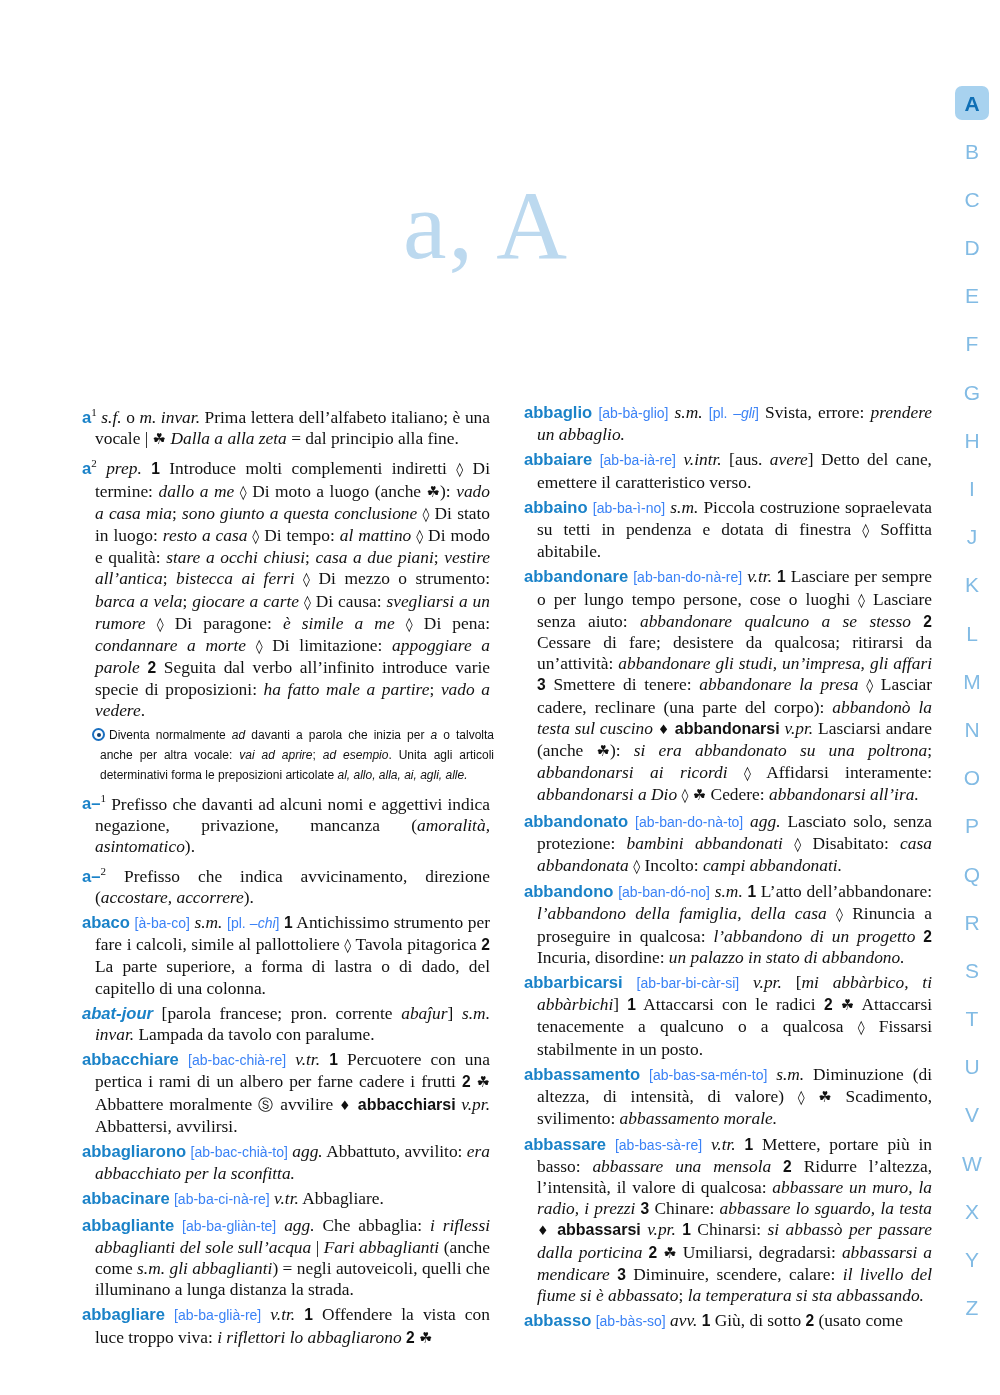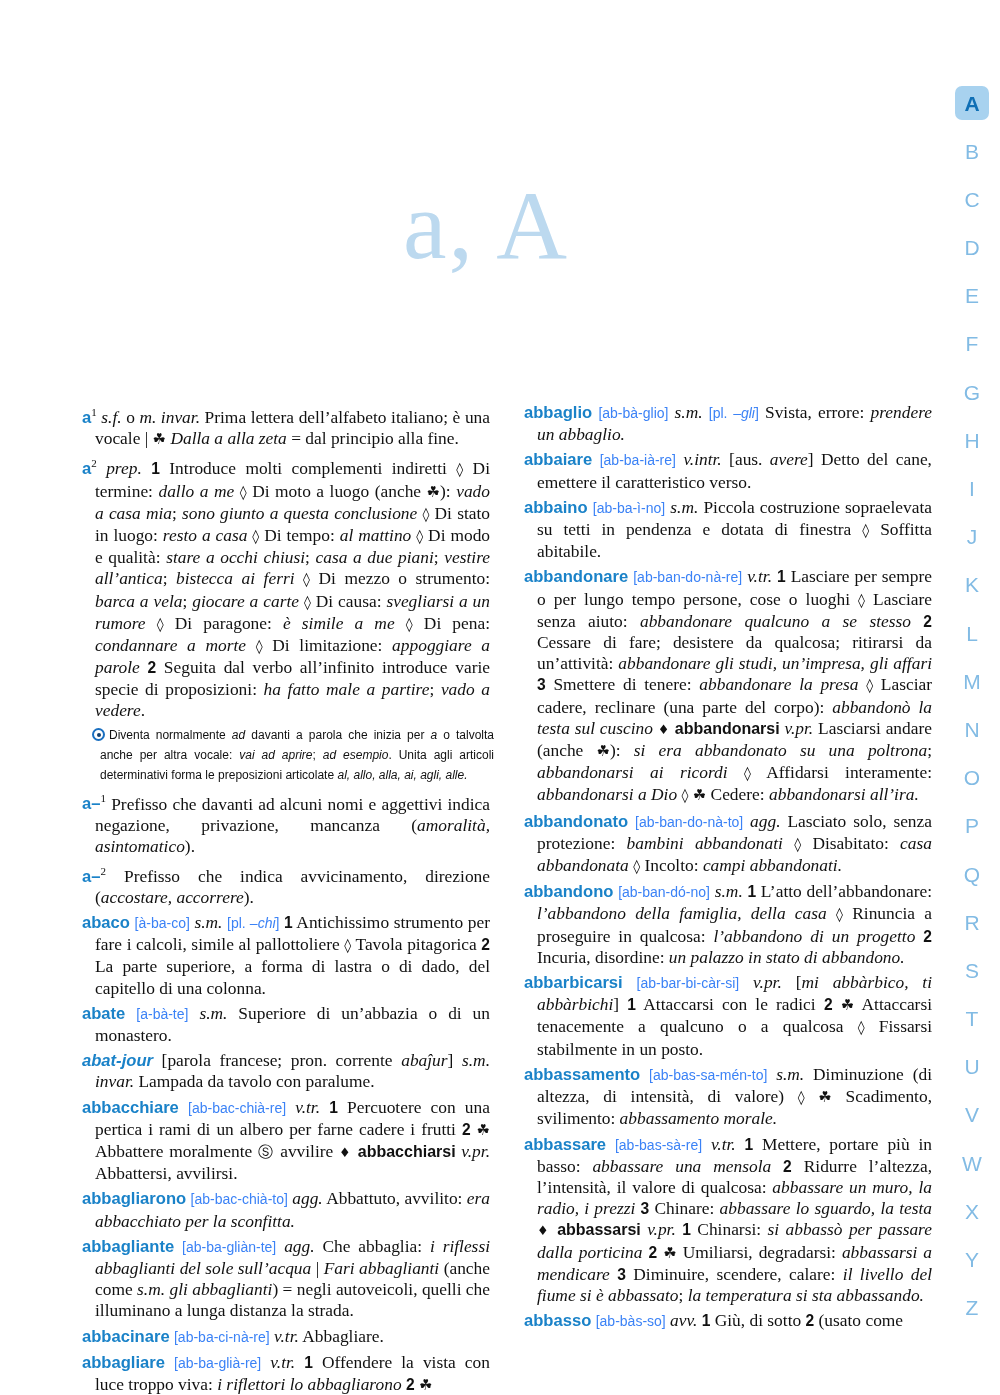--- a/index.html
+++ b/index.html
@@ -125,26 +125,25 @@
   </div>
 
 <div id="columns">
   <div class="column" id="col-left">
       <p class="entry"><span class="hw">a<span class="sup">1</span></span> <span><i>s.f.</i> o <i>m. invar.</i> Prima lettera dell’alfabeto italiano; è una vocale | <span class="sym">☘</span> <i>Dalla a alla zeta</i> = dal principio alla fine.</span></p>
       <p class="entry"><span class="hw">a<span class="sup">2</span></span> <span><i>prep.</i> <b class="num">1</b> Introduce molti complementi indiretti <span class="lozenge">◊</span> Di termine: <i>dallo a me</i> <span class="lozenge">◊</span> Di moto a luogo (anche <span class="sym">☘</span>): <i>vado a casa mia</i>; <i>sono giunto a questa conclusione</i> <span class="lozenge">◊</span> Di stato in luogo: <i>resto a casa</i> <span class="lozenge">◊</span> Di tempo: <i>al mattino</i> <span class="lozenge">◊</span> Di modo e qualità: <i>stare a occhi chiusi</i>; <i>casa a due piani</i>; <i>vestire all’antica</i>; <i>bistecca ai ferri</i> <span class="lozenge">◊</span> Di mezzo o strumento: <i>barca a vela</i>; <i>giocare a carte</i> <span class="lozenge">◊</span> Di causa: <i>svegliarsi a un rumore</i> <span class="lozenge">◊</span> Di paragone: <i>è simile a me</i> <span class="lozenge">◊</span> Di pena: <i>condannare a morte</i> <span class="lozenge">◊</span> Di limitazione: <i>appoggiare a parole</i> <b class="num">2</b> Seguita dal verbo all’infinito introduce varie specie di proposizioni: <i>ha fatto male a partire</i>; <i>vado a vedere</i>.</span></p>
       <p class="note"><span class="eye"></span><span>Diventa normalmente <i>ad</i> davanti a parola che inizia per <i>a</i> o talvolta anche per altra vocale: <i>vai ad aprire</i>; <i>ad esempio</i>. Unita agli articoli determinativi forma le preposizioni articolate <i>al, allo, alla, ai, agli, alle.</i></span></p>
       <p class="entry"><span class="hw">a–<span class="sup">1</span></span> <span>Prefisso che davanti ad alcuni nomi e aggettivi indica negazione, privazione, mancanza (<i>amoralità, asintomatico</i>).</span></p>
       <p class="entry"><span class="hw">a–<span class="sup">2</span></span> <span>Prefisso che indica avvicinamento, direzione (<i>accostare, accorrere</i>).</span></p>
       <p class="entry"><span class="hw">abaco</span> <span class="pron">[à-ba-co]</span> <span><i>s.m.</i> <span class="pron">[pl. <i>–chi</i>]</span> <b class="num">1</b> Antichissimo strumento per fare i calcoli, simile al pallottoliere <span class="lozenge">◊</span> Tavola pitagorica <b class="num">2</b> La parte superiore, a forma di lastra o di dado, del capitello di una colonna.</span></p>
-      <p class="entry"><span class="hw">abate</span> <span class="pron">[a-bà-te]</span> <span><i>s.m.</i> Superiore di un’abbazia o di un monastero.</span></p>
       <p class="entry"><span class="hw it">abat-jour</span> <span>[parola francese; pron. corrente <i>abaĵur</i>] <i>s.m. invar.</i> Lampada da tavolo con paralume.</span></p>
       <p class="entry"><span class="hw">abbacchiare</span> <span class="pron">[ab-bac-chià-re]</span> <span><i>v.tr.</i> <b class="num">1</b> Percuotere con una pertica i rami di un albero per farne cadere i frutti <b class="num">2</b> <span class="sym">☘</span> Abbattere moralmente <span class="sym">Ⓢ</span> avvilire <span class="diam">♦</span> <span class="sub">abbacchiarsi</span> <i>v.pr.</i> Abbattersi, avvilirsi.</span></p>
       <p class="entry"><span class="hw">abbagliarono</span> <span class="pron">[ab-bac-chià-to]</span> <span><i>agg.</i> Abbattuto, avvilito: <i>era abbacchiato per la sconfitta.</i></span></p>
+      <p class="entry"><span class="hw">abbacinare</span> <span class="pron">[ab-ba-ci-nà-re]</span> <span><i>v.tr.</i> Abbagliare.</span></p>
       <p class="entry"><span class="hw">abbagliante</span> <span class="pron">[ab-ba-gliàn-te]</span> <span><i>agg.</i> Che abbaglia: <i>i riflessi abbaglianti del sole sull’acqua</i> | <i>Fari abbaglianti</i> (anche come <i>s.m. gli abbaglianti</i>) = negli autoveicoli, quelli che illuminano a lunga distanza la strada.</span></p>
-      <p class="entry"><span class="hw">abbacinare</span> <span class="pron">[ab-ba-ci-nà-re]</span> <span><i>v.tr.</i> Abbagliare.</span></p>
       <p class="entry"><span class="hw">abbagliare</span> <span class="pron">[ab-ba-glià-re]</span> <span><i>v.tr.</i> <b class="num">1</b> Offendere la vista con luce troppo viva: <i>i riflettori lo abbagliarono</i> <b class="num">2</b> <span class="sym">☘</span></span></p>
     </div>
   <div class="column" id="col-right">
       <p class="entry"><span class="hw">abbaglio</span> <span class="pron">[ab-bà-glio]</span> <span><i>s.m.</i> <span class="pron">[pl. <i>–gli</i>]</span> Svista, errore: <i>prendere un abbaglio.</i></span></p>
       <p class="entry"><span class="hw">abbaiare</span> <span class="pron">[ab-ba-ià-re]</span> <span><i>v.intr.</i> [aus. <i>avere</i>] Detto del cane, emettere il caratteristico verso.</span></p>
       <p class="entry"><span class="hw">abbaino</span> <span class="pron">[ab-ba-ì-no]</span> <span><i>s.m.</i> Piccola costruzione sopraelevata su tetti in pendenza e dotata di finestra <span class="lozenge">◊</span> Soffitta abitabile.</span></p>
       <p class="entry"><span class="hw">abbandonare</span> <span class="pron">[ab-ban-do-nà-re]</span> <span><i>v.tr.</i> <b class="num">1</b> Lasciare per sempre o per lungo tempo persone, cose o luoghi <span class="lozenge">◊</span> Lasciare senza aiuto: <i>abbandonare qualcuno a se stesso</i> <b class="num">2</b> Cessare di fare; desistere da qualcosa; ritirarsi da un’attività: <i>abbandonare gli studi, un’impresa, gli affari</i> <b class="num">3</b> Smettere di tenere: <i>abbandonare la presa</i> <span class="lozenge">◊</span> Lasciar cadere, reclinare (una parte del corpo): <i>abbandonò la testa sul cuscino</i> <span class="diam">♦</span> <span class="sub">abbandonarsi</span> <i>v.pr.</i> Lasciarsi andare (anche <span class="sym">☘</span>): <i>si era abbandonato su una poltrona</i>; <i>abbandonarsi ai ricordi</i> <span class="lozenge">◊</span> Affidarsi interamente: <i>abbandonarsi a Dio</i> <span class="lozenge">◊</span> <span class="sym">☘</span> Cedere: <i>abbandonarsi all’ira.</i></span></p>
       <p class="entry"><span class="hw">abbandonato</span> <span class="pron">[ab-ban-do-nà-to]</span> <span><i>agg.</i> Lasciato solo, senza protezione: <i>bambini abbandonati</i> <span class="lozenge">◊</span> Disabitato: <i>casa abbandonata</i> <span class="lozenge">◊</span> Incolto: <i>campi abbandonati.</i></span></p>
       <p class="entry"><span class="hw">abbandono</span> <span class="pron">[ab-ban-dó-no]</span> <span><i>s.m.</i> <b class="num">1</b> L’atto dell’abbandonare: <i>l’abbandono della famiglia, della casa</i> <span class="lozenge">◊</span> Rinuncia a proseguire in qualcosa: <i>l’abbandono di un progetto</i> <b class="num">2</b> Incuria, disordine: <i>un palazzo in stato di abbandono.</i></span></p>
       <p class="entry"><span class="hw">abbarbicarsi</span> <span class="pron">[ab-bar-bi-càr-si]</span> <span><i>v.pr.</i> [<i>mi abbàrbico, ti abbàrbichi</i>] <b class="num">1</b> Attaccarsi con le radici <b class="num">2</b> <span class="sym">☘</span> Attaccarsi tenacemente a qualcuno o a qualcosa <span class="lozenge">◊</span> Fissarsi stabilmente in un posto.</span></p>

